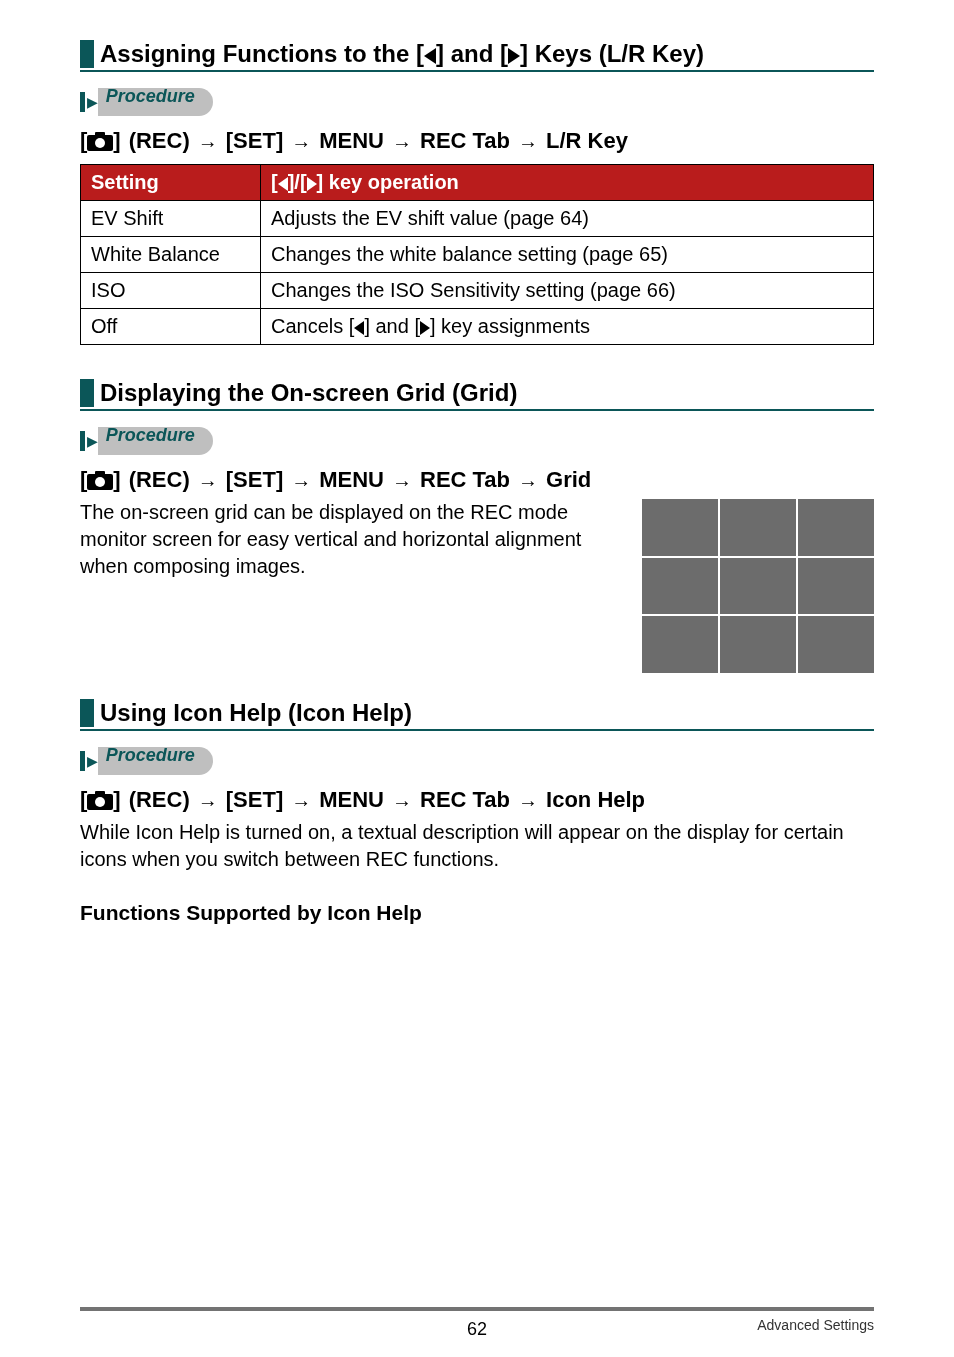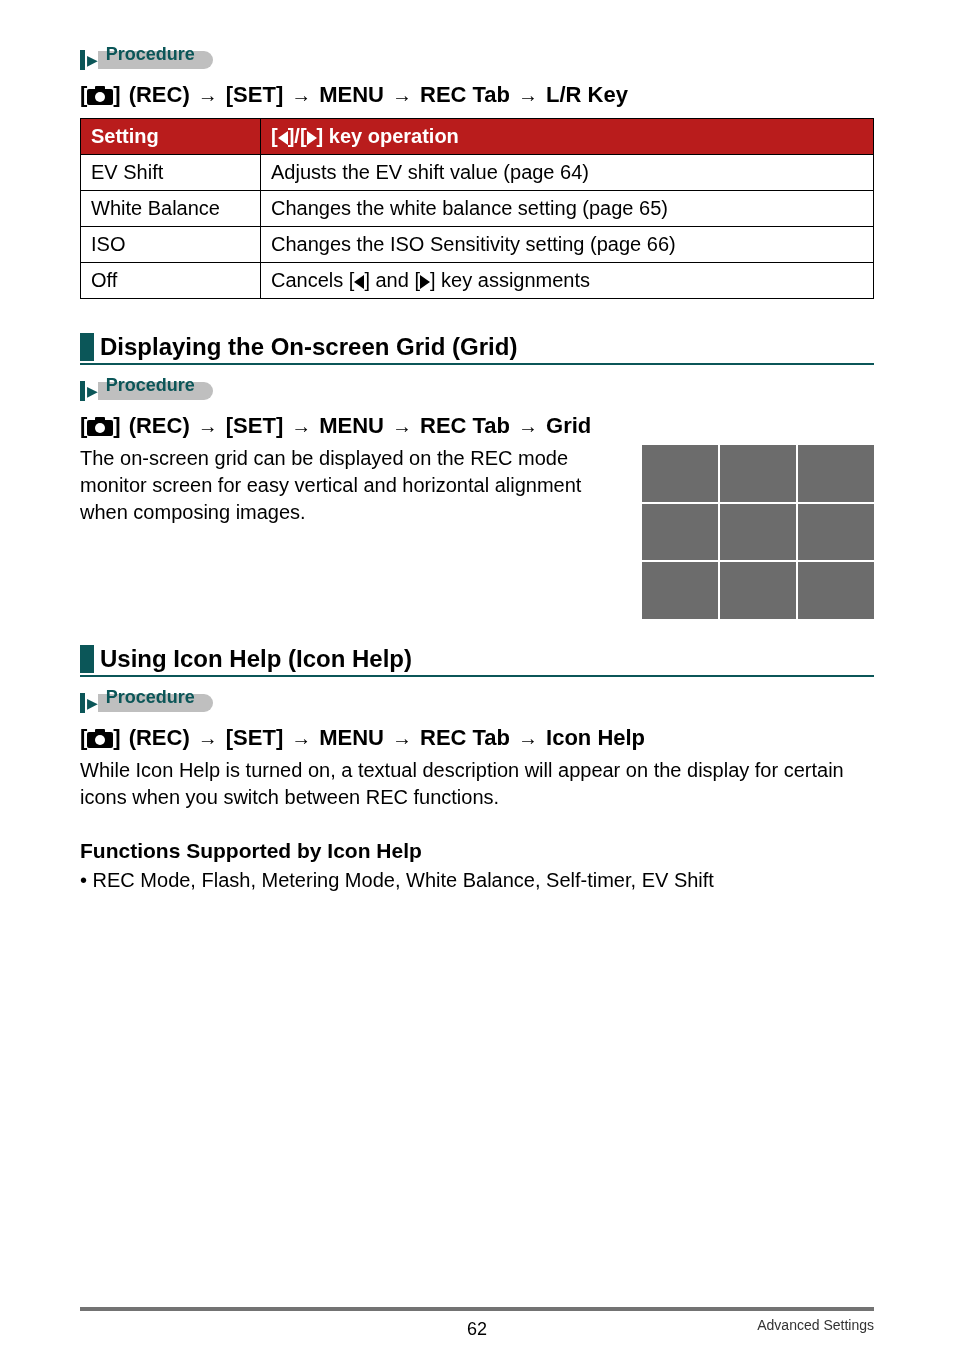--- a/index.html
+++ b/index.html
@@ -7,21 +7,21 @@
   .page { width: 954px; height: 1357px; padding: 40px 80px 28px 80px; position: relative; }
 
   
   .sect-heading { border-bottom: 2px solid #0b5658; padding-bottom: 2px; margin-bottom: 16px; display: flex; align-items: flex-end; }
   .sect-bar { display: inline-block; width: 14px; height: 28px; background: #0b5658; margin-right: 6px; vertical-align: bottom; }
   .sect-title { font-size: 24px; font-weight: bold; line-height: 28px; }
 
   
   .proc-wrap { display: flex; align-items: center; margin: 10px 0 12px 0; }
   .proc-tick { display: inline-block; width: 5px; height: 20px; background: #0b5658; margin-right: 0; }
-  .proc-pill { display: inline-flex; align-items: center; background: #bfbfbf; color: #0b5658; font-weight: bold; font-size: 18px; border-radius: 0 14px 14px 0; padding: 3px 18px 14px 8px; height: 18px; }
+  .proc-pill { display: inline-flex; align-items: center; background: #bfbfbf; color: #0b5658; font-weight: bold; font-size: 18px; border-radius: 0 14px 14px 0; padding: 3px 18px 14px 8px; height: 28px; font-style: italic; }
   .proc-arrow { color: #0b5658; font-size: 14px; margin-right: 0; margin-left:2px }
 
   
   .crumb { font-size: 22px; font-weight: bold; display: flex; align-items: center; flex-wrap: wrap; gap: 8px; margin-bottom: 6px; }
   .arrow { display: inline-block; font-size: 20px; line-height: 1; }
   .cam-bracket { display:inline-flex; align-items:center; font-weight:bold; font-size:22px; }
 
   .body-text { font-size: 20px; line-height: 1.35; margin-bottom: 12px; }
 
   
@@ -58,20 +58,24 @@
   .footer .page-num { position:absolute; left:0; right:0; text-align:center; font-size:18px; color:#000; top:8px; }
   .footer .right { margin-left:auto; }
 
   .spacer { height: 26px; }
 </style>
 </head>
 <body>
 
 <div class="page">
 
+  <div class="sect-heading">
+    <span class="sect-bar"></span>
+    <span class="sect-title">Assigning Functions to the [<span class="tri-left"></span>] and [<span class="tri-right"></span>] Keys (L/R Key)</span>
+  </div>
 
   <div class="proc-wrap">
     <span class="proc-tick"></span>
     <span class="proc-arrow">▶</span>
     <span class="proc-pill">Procedure</span>
   </div>
 
   <div class="crumb">
     <span class="cam-bracket">[<span class="cam-icon">
           <span class="cam-bump"></span>
@@ -180,20 +184,19 @@
     <span>MENU</span>
     <span class="arrow">→</span>
     <span>REC Tab</span>
     <span class="arrow">→</span>
     <span>Icon Help</span>
   </div>
 
   <div class="body-text">While Icon Help is turned on, a textual description will appear on the display for certain icons when you switch between REC functions.</div>
 
   <div class="sub-head">Functions Supported by Icon Help</div>
-  <div class="bullet">• REC Mode, Flash, Metering Mode, White Balance, Self-timer, EV Shift</div>
 
   <div class="footer">
     <span class="page-num">62</span>
     <span class="right">Advanced Settings</span>
   </div>
 
 </div>
 
 </body></html>

